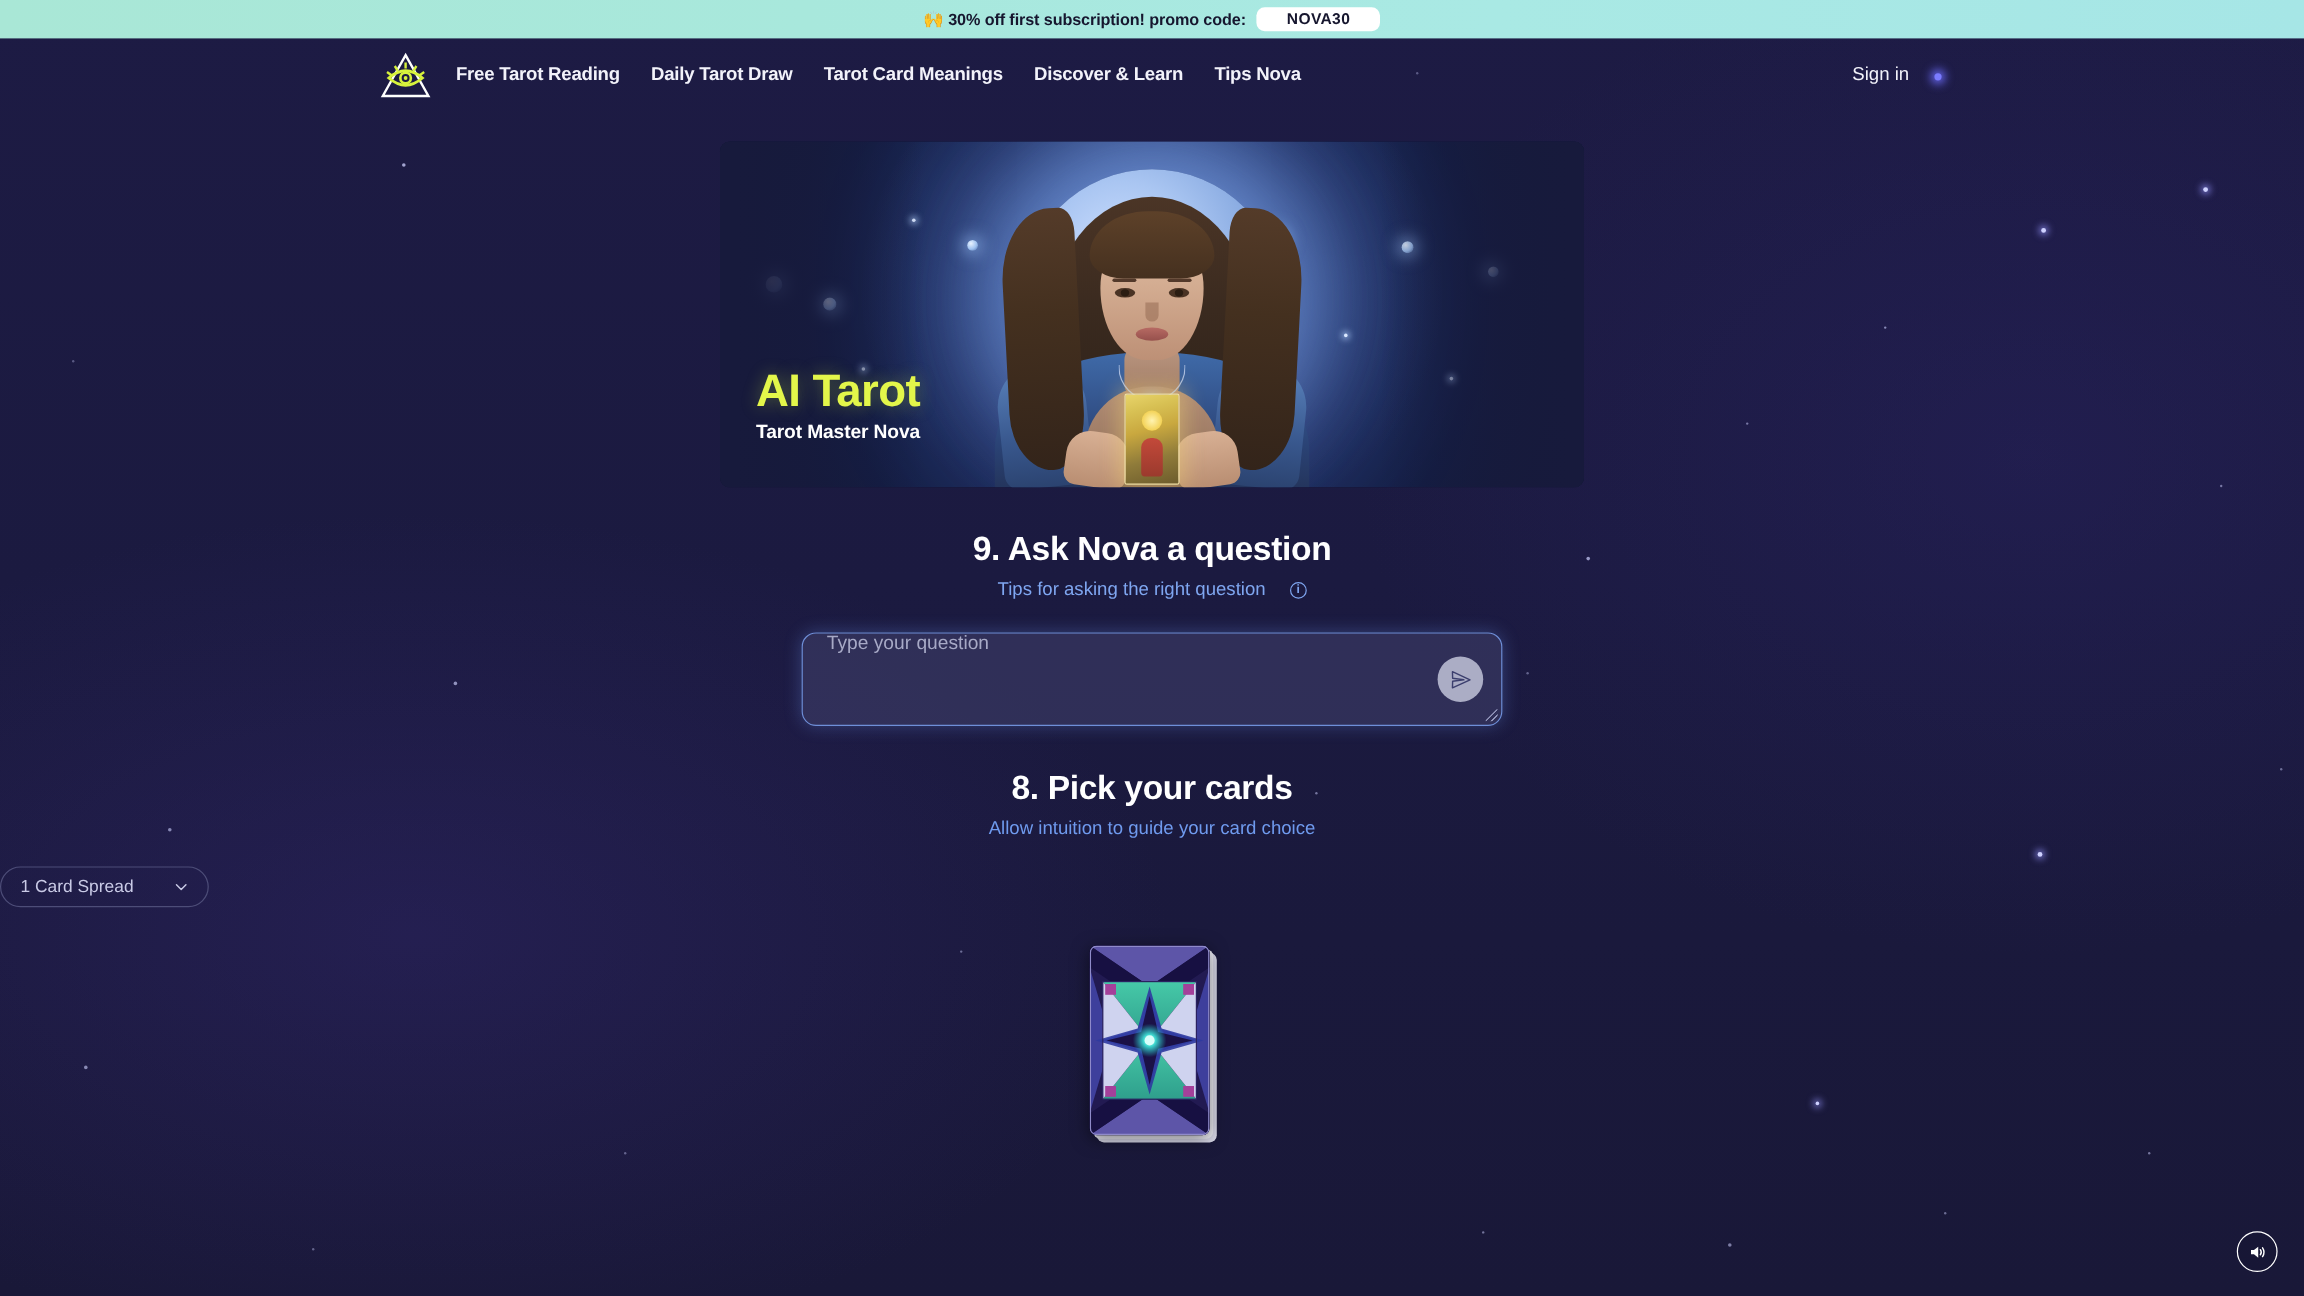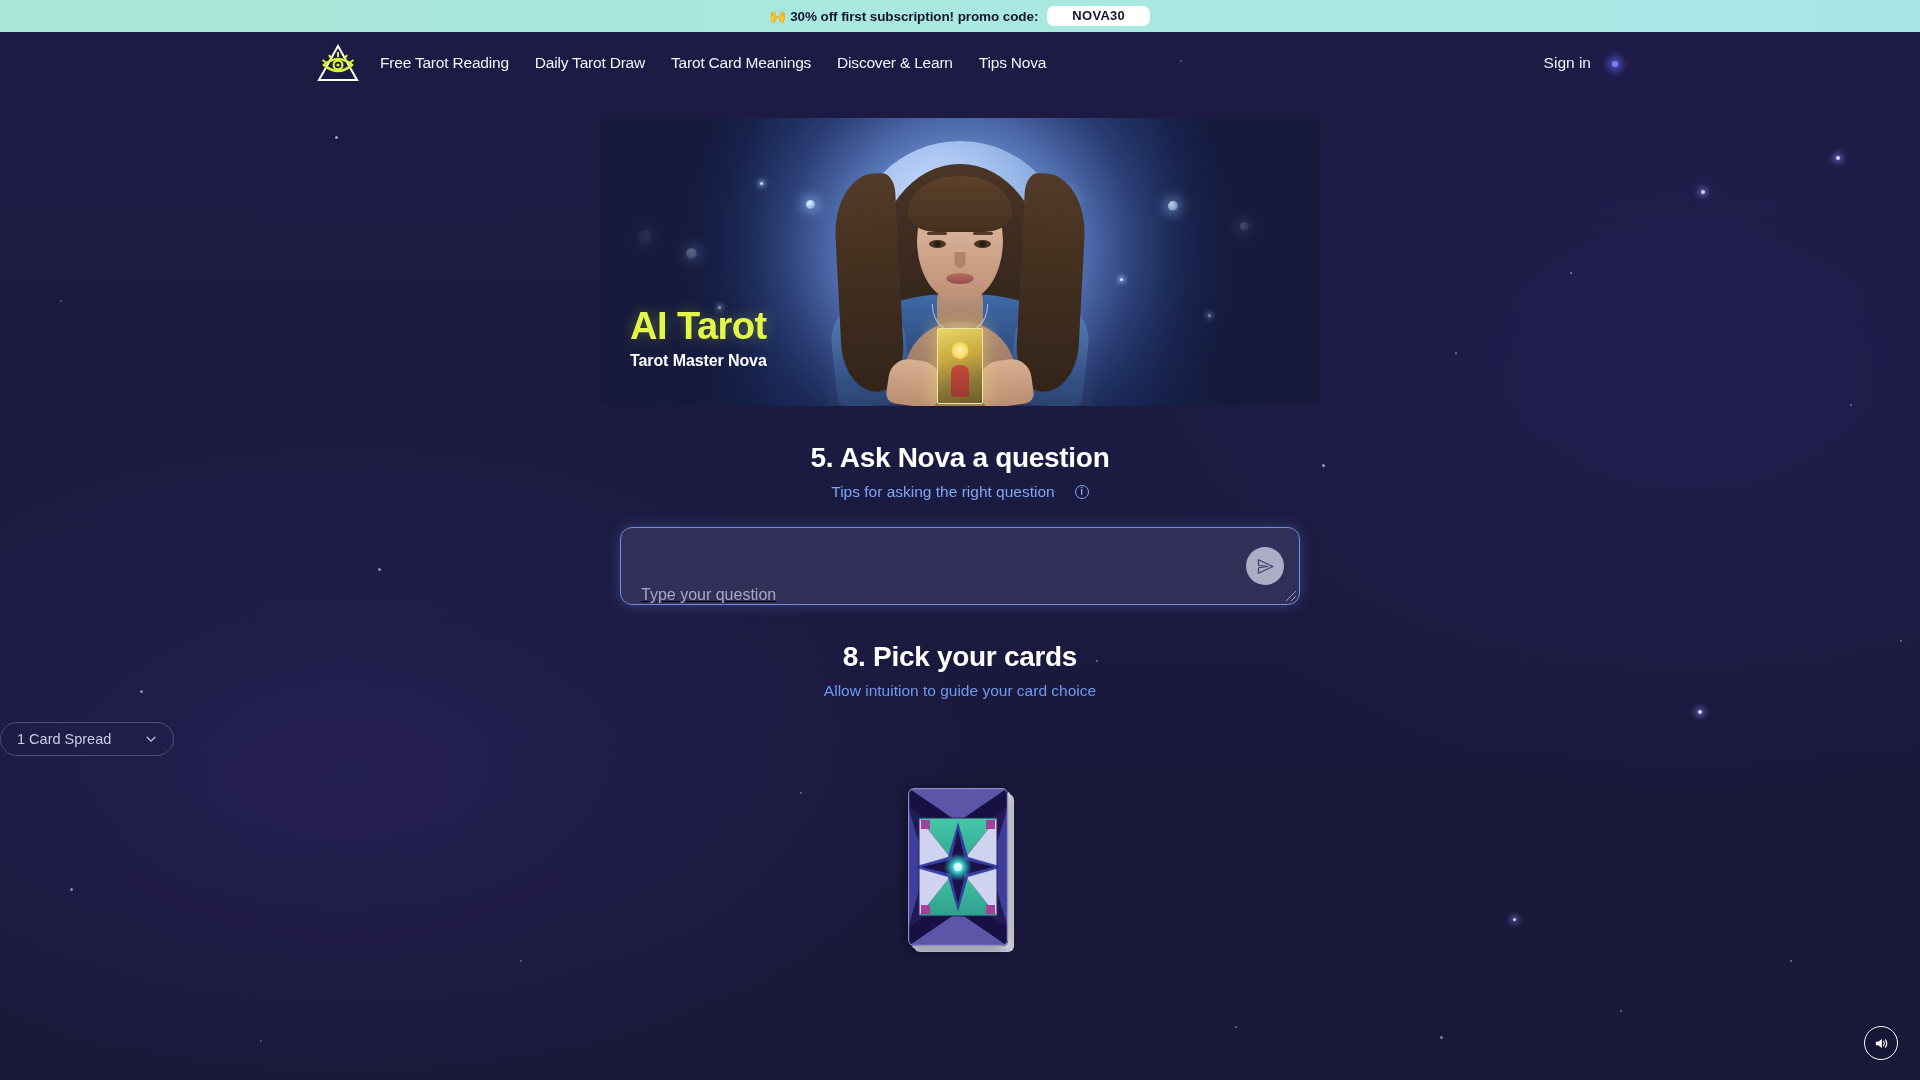--- a/index.html
+++ b/index.html
@@ -67,21 +67,21 @@
     display: flex;
     align-items: center;
     padding: 0 60px 0 316px;
   }
   .logo-wrap { position: absolute; left: 316px; top: 50%; transform: translateY(-50%);
                width: 44px; height: 44px; }
   .nav-links { display: flex; align-items: center; gap: 26px; margin-left: 64px; }
   .nav-link {
     color: #f2f2fa;
     font-size: 15.5px;
-    font-weight: 400;
+    font-weight: 700;
     letter-spacing: -0.2px;
     cursor: pointer;
     white-space: nowrap;
     text-align: center;
   }
   .nav-spacer { flex: 1; }
   .signin {
     position: relative;
     color: #f2f2fa;
     font-size: 15.5px;
@@ -299,26 +299,26 @@
     display: inline-flex; align-items: center; justify-content: center;
     font-size: 10px; line-height: 1; font-weight: bold; color: #7fa6f0;
     font-style: normal;
   }
   .step-sub-plain { margin-top: 9px; font-size: 15.5px; color: #6f9aee; }
 
   
   .qbox-wrap { display: flex; justify-content: center; margin-top: 26px; }
   .qbox {
     position: relative;
-    width: 680px; height: 78px;
+    width: 584px; height: 78px;
     background: rgba(62,62,104,0.62);
     border: 1.4px solid #6f8fd8;
     border-radius: 12px;
     box-shadow: 0 0 14px rgba(110,150,235,0.32);
-    display: flex; align-items: flex-end; text-decoration: underline;
+    display: flex; align-items: flex-start;
   }
   .qinput {
     flex: 1;
     background: transparent;
     border: none;
     outline: none;
     color: #e7e9ff;
     font-size: 16px;
     font-family: "Liberation Sans", sans-serif;
     padding: 0 70px 0 20px;
@@ -535,21 +535,21 @@
       <div class="hero-fade-r"></div>
     </div>
 
     <div class="hero-copy">
       <div class="hero-title">AI Tarot</div>
       <div class="hero-sub">Tarot Master Nova</div>
     </div>
   </div>
 
   <div class="section">
-    <div class="step-title">5. Ask Nova a question</div>
+    <div class="step-title">9. Ask Nova a question</div>
     <div class="step-sub">
       <span>Tips for asking the right question</span>
       <i class="info-icon">i</i>
     </div>
 
     <div class="qbox-wrap">
       <div class="qbox">
         <input class="qinput" type="text" placeholder="Type your question" style="">
         <button class="send-btn">
           <svg viewBox="0 0 24 24" width="19" height="19" aria-hidden="true">

